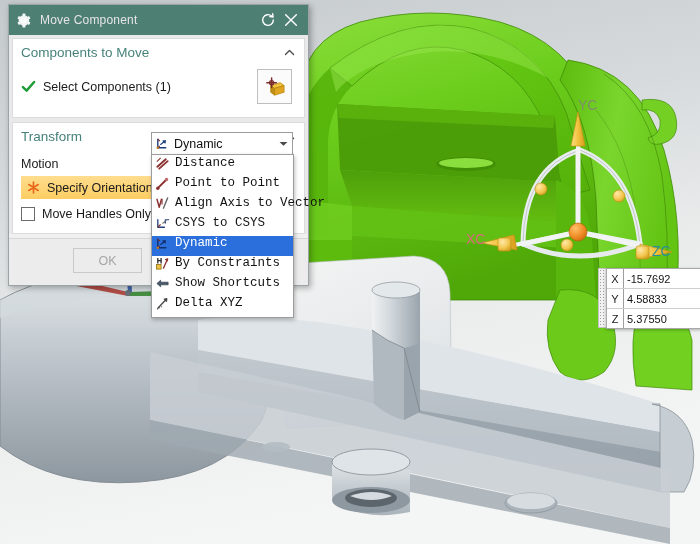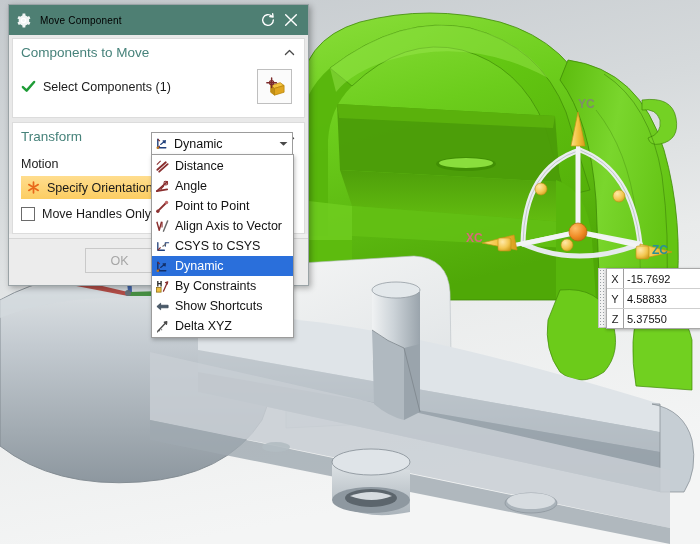--- a/index.html
+++ b/index.html
@@ -23,29 +23,29 @@
      background-image:radial-gradient(#9aa0a4 40%, transparent 41%);
      background-size:3px 3px;background-color:#f2f2f2;border:1px solid #c3c3c3;border-right:none;}
   .coord-row{display:flex;align-items:stretch;height:19px;border-bottom:1px solid #cfcfcf;}
   .coord-row:last-child{border-bottom:none;}
   .coord-lbl{width:16px;display:flex;align-items:center;justify-content:center;
      font-size:11px;color:#1a1a1a;}
   .coord-val{flex:1;border-left:1px solid #9e9e9e;padding:0 3px;display:flex;align-items:center;
      font-size:11px;color:#111;background:#fff;overflow:hidden;white-space:nowrap;}
 
   
-  .axlbl{position:absolute;font-size:12px;font-weight:bold;font-family:"Liberation Sans",sans-serif;}
+  .axlbl{position:absolute;font-size:14px;font-weight:normal;font-family:"Liberation Sans",sans-serif;}
 
   
   .dialog{position:absolute;left:8px;top:4px;width:299px;
      background:#f0f0f0;border:1px solid #9aa3a6;
      box-shadow:2px 2px 6px rgba(0,0,0,.30);}
   .titlebar{height:30px;background:#4e7f73;display:flex;align-items:center;padding:0 6px;}
   .title-gear{width:17px;height:17px;flex:0 0 auto;margin-right:8px;}
-  .title-text{flex:1;color:#000000;font-size:10px;letter-spacing:.2px;}
+  .title-text{flex:1;color:#e5e5e5;font-size:12px;letter-spacing:.2px;}
   .title-btns{display:flex;align-items:center;gap:7px;padding-right:3px;}
   .tbtn{width:16px;height:16px;cursor:pointer;}
 
   .panel-body{background:#e9e9e9;padding:3px 3px 0 3px;}
   .group{background:#ffffff;border:1px solid #dcdcdc;margin-bottom:4px;}
   .group-hdr{display:flex;align-items:center;height:26px;padding:0 8px;cursor:pointer;
      background:#ffffff;gap:18px;}
   .group-hdr .gh-text{flex:1;color:#46827a;font-size:13.5px;}
   .chev{width:13px;height:13px;flex:0 0 auto;}
   .group-content{padding:2px 12px 9px 8px;}
@@ -63,37 +63,37 @@
      background:linear-gradient(#ffdd8e,#fccd62);cursor:pointer;margin:1px 0 5px 0;
      width:148px;box-sizing:border-box;}
   .orient-star{width:13px;height:13px;flex:0 0 auto;}
   .orient-txt{font-size:12.5px;color:#1a1a1a;}
 
   .mho-row{display:flex;align-items:center;gap:7px;height:20px;cursor:pointer;}
   .cbox{width:12px;height:12px;border:1px solid #6b6b6b;background:#fff;flex:0 0 auto;}
   .mho-txt{font-size:12.5px;color:#1a1a1a;}
 
   .footer{background:#ececec;border-top:1px solid #d6d6d6;height:46px;position:relative;}
-  .ok-btn{position:absolute;left:76px;top:9px;width:67px;height:23px;
+  .ok-btn{position:absolute;left:64px;top:9px;width:67px;height:23px;
      border:1px solid #c9c9c9;background:#ececec;color:#a6a6a6;font-size:12.5px;
      display:flex;align-items:center;justify-content:center;cursor:default;}
 
   
   .combo{position:absolute;left:151px;top:132px;width:140px;height:21px;
      background:#ffffff;border:1px solid #9c9c9c;display:flex;align-items:center;
      cursor:pointer;z-index:30;}
   .combo-ico{width:15px;height:15px;margin:0 4px 0 3px;flex:0 0 auto;}
   .combo-text{flex:1;font-size:12.5px;color:#111;}
   .combo-arrow{width:18px;display:flex;align-items:center;justify-content:center;}
 
   .dropdown{position:absolute;left:151px;top:154px;width:141px;
      background:#ffffff;border:1px solid #9c9c9c;z-index:40;
      box-shadow:1px 2px 4px rgba(0,0,0,.25);padding:1px 0;}
-  .dd-item{display:flex;align-items:center;height:20px;padding:0 3px;cursor:pointer;
-     white-space:nowrap;}
+  .dd-item{display:flex;height:20px;padding:0 3px;cursor:pointer;
+     white-space:nowrap;font-family:Liberation Mono, monospace;}
   .dd-item .dd-ico{width:15px;height:15px;flex:0 0 auto;margin-right:5px;}
   .dd-item .dd-txt{font-size:12.5px;color:#121212;}
   .dd-item.selected{background:#2a6fdb;}
   .dd-item.selected .dd-txt{color:#ffffff;}
 
   
   .dd-txt{overflow:visible;}
 </style>
 </head>
 <body>
@@ -410,29 +410,20 @@
 
     <div class="dd-item">
       <svg class="dd-ico" viewBox="0 0 16 16">
         <path d="M2.5 11.5 L11.5 3.5" stroke="#8a2f2f" stroke-width="2" stroke-linecap="round"></path>
         <path d="M4.5 13.5 L13.5 5.5" stroke="#8a2f2f" stroke-width="2" stroke-linecap="round"></path>
         <path d="M2 6 L6 2" stroke="#8a2f2f" stroke-width="1.1"></path>
       </svg>
       <span class="dd-txt">Distance</span>
     </div>
 
-    <div class="dd-item">
-      <svg class="dd-ico" viewBox="0 0 16 16">
-        <path d="M2 13 L13 3" stroke="#8a2f2f" stroke-width="1.8" stroke-linecap="round"></path>
-        <path d="M2 13 L13 11" stroke="#8a2f2f" stroke-width="1.8" stroke-linecap="round"></path>
-        <path d="M6 12.2 Q7 9 9.5 7.5" fill="none" stroke="#8a2f2f" stroke-width="1.1"></path>
-        <circle cx="11.5" cy="4.5" r="2" fill="none" stroke="#8a2f2f" stroke-width="1.1"></circle>
-      </svg>
-      <span class="dd-txt">Angle</span>
-    </div>
 
     <div class="dd-item">
       <svg class="dd-ico" viewBox="0 0 16 16">
         <path d="M3 13 L12 4" stroke="#8a2f2f" stroke-width="2" stroke-linecap="round"></path>
         <circle cx="3" cy="13" r="1.8" fill="#8a2f2f"></circle>
         <circle cx="12.3" cy="3.7" r="1.8" fill="#c06868"></circle>
       </svg>
       <span class="dd-txt">Point to Point</span>
     </div>
 

